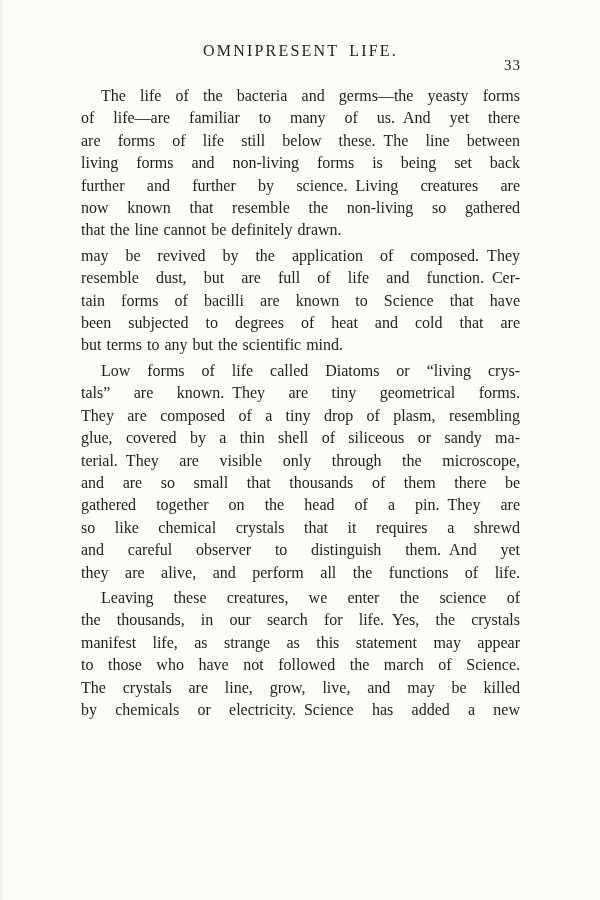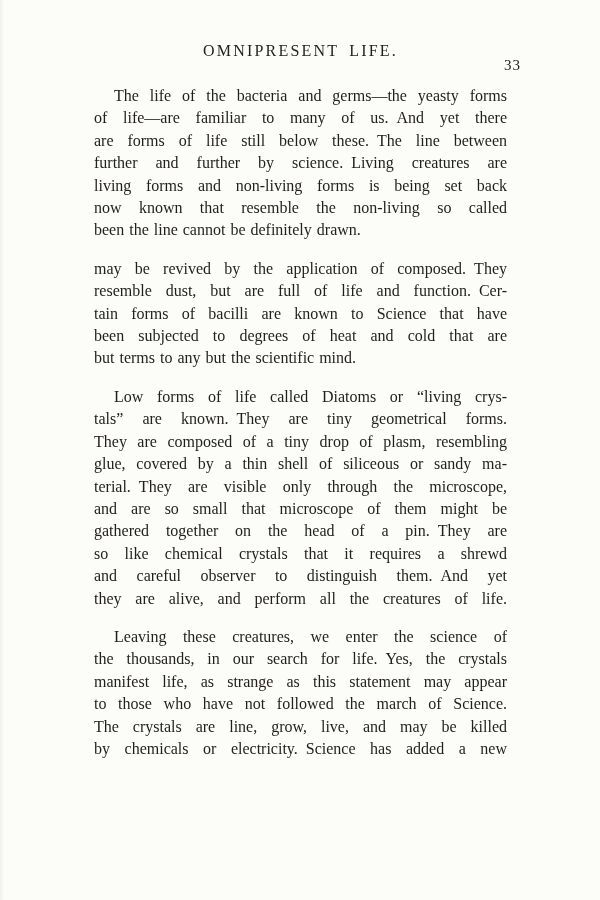--- a/index.html
+++ b/index.html
@@ -46,21 +46,21 @@
     white-space: nowrap;
   }
   .page-number {
     position: absolute;
     right: 2px;
     top: 15px;
     font-size: 15px;
     letter-spacing: 1px;
   }
   .paragraph {
-    margin: 16px;
+    margin: 3px;
   }
   .text-line {
     font-size: 16px;
     line-height: 22.4px;
     text-align: justify;
     text-align-last: justify;
     word-spacing: 1px;
     overflow: hidden;
   }
   .text-line.indent {
@@ -79,45 +79,45 @@
 
     <div class="page-header">
       <div class="running-title">OMNIPRESENT LIFE.</div>
       <div class="page-number">33</div>
     </div>
 
     <div class="paragraph">
       <div class="text-line indent">The life of the bacteria and germs—the yeasty forms</div>
       <div class="text-line">of life—are familiar to many of us. And yet there</div>
       <div class="text-line">are forms of life still below these. The line between</div>
+      <div class="text-line">living forms and non-living forms is being set back</div>
       <div class="text-line">further and further by science. Living creatures are</div>
-      <div class="text-line">living forms and non-living forms is being set back</div>
-      <div class="text-line">now known that resemble the non-living so called</div>
-      <div class="text-line end">been the line cannot be definitely drawn.</div>
+      <div class="text-line">now known that resemble the non-living so gathered</div>
+      <div class="text-line end">that the line cannot be definitely drawn.</div>
     </div>
 
     <div class="paragraph">
       <div class="text-line">may be revived by the application of composed. They</div>
       <div class="text-line">resemble dust, but are full of life and function. Cer-</div>
       <div class="text-line">tain forms of bacilli are known to Science that have</div>
       <div class="text-line">been subjected to degrees of heat and cold that are</div>
       <div class="text-line end">but terms to any but the scientific mind.</div>
     </div>
 
     <div class="paragraph">
       <div class="text-line indent">Low forms of life called Diatoms or “living crys-</div>
       <div class="text-line">tals” are known. They are tiny geometrical forms.</div>
       <div class="text-line">They are composed of a tiny drop of plasm, resembling</div>
       <div class="text-line">glue, covered by a thin shell of siliceous or sandy ma-</div>
       <div class="text-line">terial. They are visible only through the microscope,</div>
-      <div class="text-line">and are so small that microscope of them might be</div>
+      <div class="text-line">and are so small that thousands of them there be</div>
       <div class="text-line">gathered together on the head of a pin. They are</div>
       <div class="text-line">so like chemical crystals that it requires a shrewd</div>
       <div class="text-line">and careful observer to distinguish them. And yet</div>
-      <div class="text-line">they are alive, and perform all the creatures of life.</div>
+      <div class="text-line">they are alive, and perform all the functions of life.</div>
     </div>
 
     <div class="paragraph">
       <div class="text-line indent">Leaving these creatures, we enter the science of</div>
       <div class="text-line">the thousands, in our search for life. Yes, the crystals</div>
       <div class="text-line">manifest life, as strange as this statement may appear</div>
       <div class="text-line">to those who have not followed the march of Science.</div>
       <div class="text-line">The crystals are line, grow, live, and may be killed</div>
       <div class="text-line">by chemicals or electricity. Science has added a new</div>
     </div>

